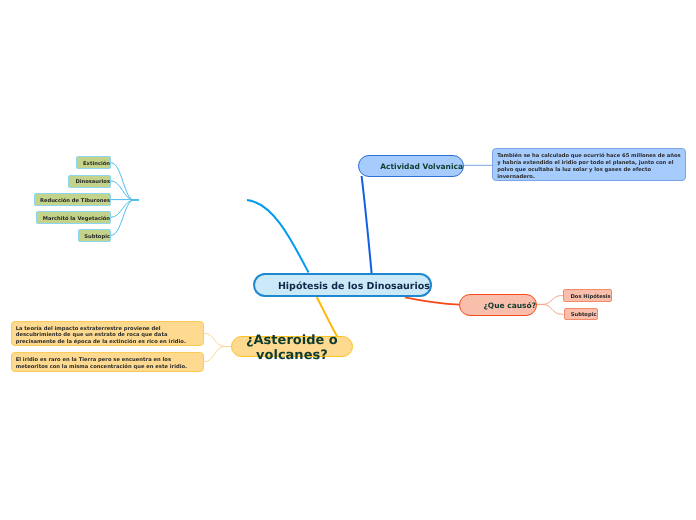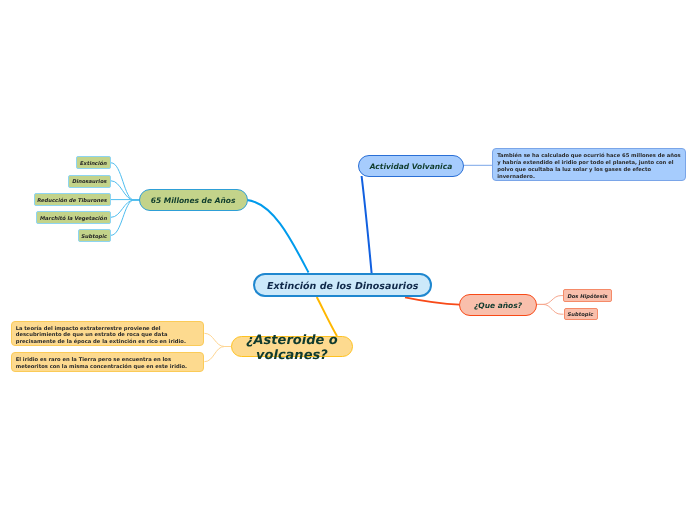--- a/index.html
+++ b/index.html
@@ -1,20 +1,20 @@
 <!DOCTYPE html>
 <html><head>
 <meta charset="utf-8">
 <title>Mind Map</title>
 <style>
   html,body{margin:0;padding:0;background:#ffffff;}
   body{width:696px;height:520px;overflow:hidden;font-family:"DejaVu Sans",sans-serif;-webkit-font-smoothing:antialiased;text-rendering:geometricPrecision;}
   #canvas{position:relative;width:696px;height:520px;}
   svg.links{position:absolute;left:0;top:0;width:696px;height:520px;overflow:visible;}
-  .node{position:absolute;box-sizing:border-box;display:flex;align-items:center;justify-content:center;text-align:center;font-style:italic;}
+  .node{position:absolute;box-sizing:border-box;display:flex;align-items:center;justify-content:flex-end;text-align:center;}
   .center-node{background:#cce9fa;border:2px solid #1f87cf;border-radius:12px;color:#10294a;font-weight:bold;font-size:9.5px;padding-top:4.2px;}
   .green-main{background:#c3d38a;border:1.5px solid #2e9fd6;border-radius:11px;color:#0f3c2c;font-weight:bold;font-size:7.5px;padding-top:1.5px;}
   .blue-main{background:#a6ccfd;border:1.5px solid #2a6fd6;border-radius:11px;color:#0f3c2c;font-weight:bold;font-size:7.5px;padding-top:1.5px;}
   .red-main{background:#f9bfac;border:1.5px solid #f84a18;border-radius:11px;color:#0f3a2e;font-weight:bold;font-size:7.5px;padding-top:2.6px;}
   .yellow-main{background:#fdda8f;border:1.5px solid #fec221;border-radius:11px;color:#0f3a2e;font-weight:bold;font-size:13px;padding-top:1.5px;}
   .leaf{font-size:5.2px;font-weight:bold;color:#262626;border-radius:2px;padding-top:2.4px;}
   .green-leaf{background:#c3d38a;border:1px solid #8dd5f2;}
   .red-leaf{background:#f9bfac;border:1px solid #f58a68;}
   .note{position:absolute;box-sizing:border-box;font-size:5.22px;font-weight:bold;color:#2a2a2a;border-radius:4px;padding:4.0px 4px 2px 4px;line-height:6.9px;text-align:left;}
   .blue-note{background:#a6ccfd;border:1px solid #7aa5e8;}
@@ -43,26 +43,23 @@
       <path d="M537,304.4 L543,304.4 C551.5,304.4 552.5,314.2 561,314.2 L563.5,314.2"></path>
     </g>
     <path fill="none" stroke="#ffb700" stroke-width="2" d="M316.8,297 C322,307 331,326 337,336"></path>
     <g fill="none" stroke="#fed591" stroke-width="1">
       <path d="M204.4,333.3 C214,333.3 215,346.5 224.5,346.5 L231,346.5"></path>
       <path d="M204.4,361.7 C214,361.7 215,346.5 224.5,346.5 L231,346.5"></path>
     </g>
   </svg>
 
   <div class="node center-node" style="left:253.3px;top:272.8px;width:178.7px;height:24.2px;">
-    <span>Extinción de los Dinosaurios</span>
+    <span>Hipótesis de los Dinosaurios</span>
   </div>
 
-  <div class="node green-main" style="left:138.5px;top:189.2px;width:109.2px;height:21.4px;">
-    <span>65 Millones de Años</span>
-  </div>
 
   <div class="node leaf green-leaf" style="left:76px;top:156.3px;width:35px;height:13px;">
     <span>Extinción</span>
   </div>
   <div class="node leaf green-leaf" style="left:68px;top:174.6px;width:43px;height:13px;">
     <span>Dinosaurios</span>
   </div>
   <div class="node leaf green-leaf" style="left:33.5px;top:193px;width:77.5px;height:13px;">
     <span>Reducción de Tiburones</span>
   </div>
@@ -75,21 +72,21 @@
 
   <div class="node blue-main" style="left:358px;top:154.6px;width:106px;height:22.2px;">
     <span>Actividad Volvanica</span>
   </div>
 
   <div class="note blue-note" style="left:492.2px;top:148.1px;width:194px;height:33.4px;">
     <span>También se ha calculado que ocurrió hace 65 millones de años y habría extendido el iridio por todo el planeta, junto con el polvo que ocultaba la luz solar y los gases de efecto invernadero.</span>
   </div>
 
   <div class="node red-main" style="left:459px;top:293.6px;width:78px;height:22px;">
-    <span>¿Que años?</span>
+    <span>¿Que causó?</span>
   </div>
 
   <div class="node leaf red-leaf" style="left:563.4px;top:289.3px;width:48.3px;height:12.6px;">
     <span>Dos Hipótesis</span>
   </div>
   <div class="node leaf red-leaf" style="left:563.5px;top:307.8px;width:34px;height:12.6px;">
     <span>Subtopic</span>
   </div>
 
   <div class="node yellow-main" style="left:230.8px;top:336.2px;width:122.2px;height:21.3px;">

